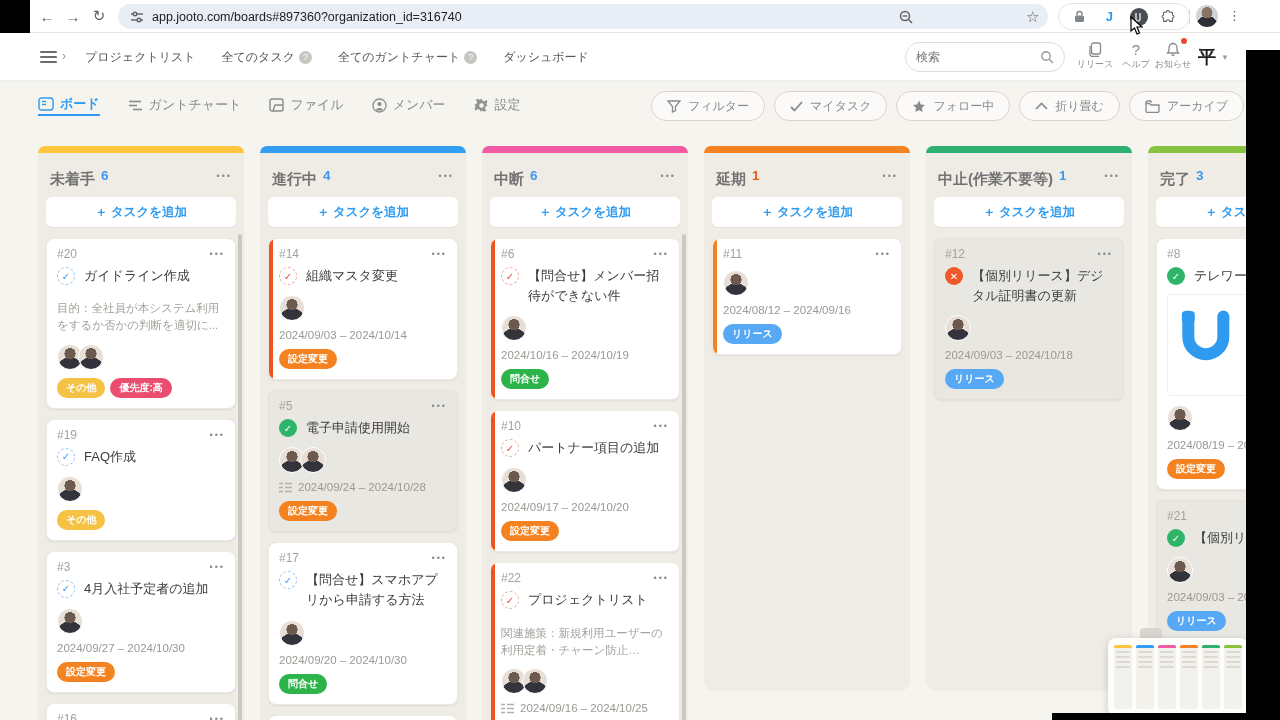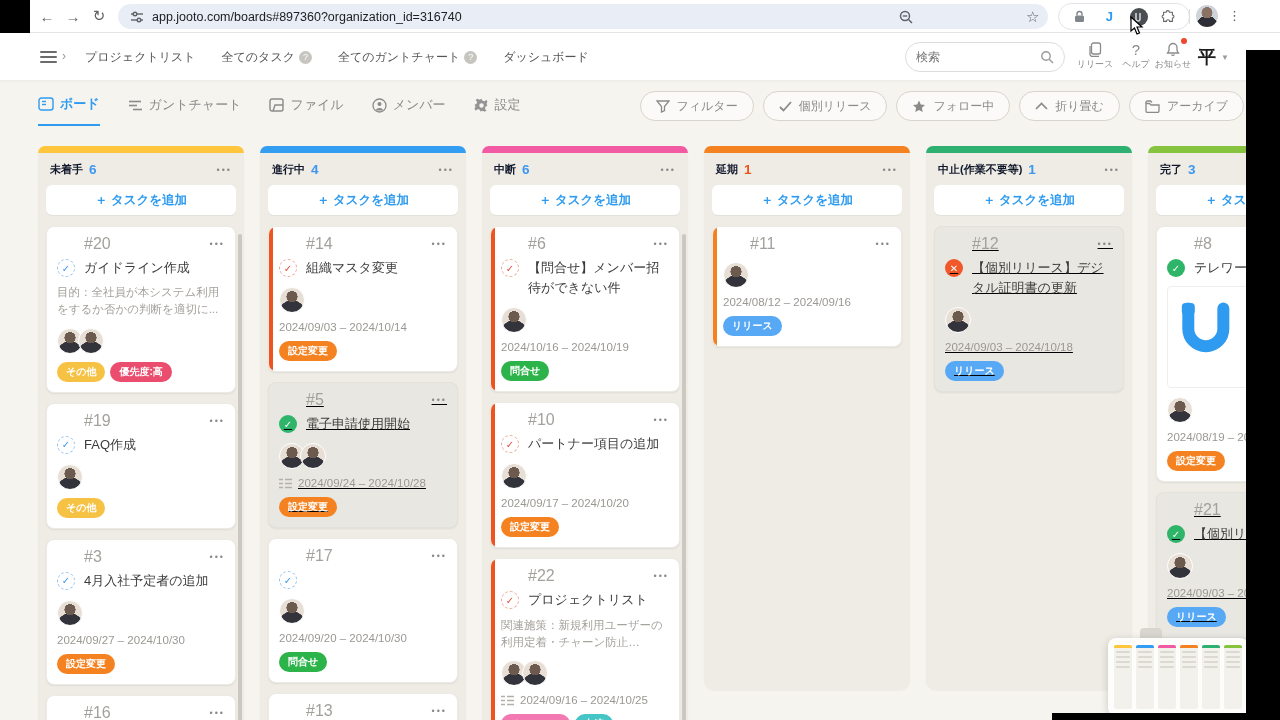--- a/index.html
+++ b/index.html
@@ -38,56 +38,56 @@
   .search-pill svg { margin-left:auto; }
   .util { position:absolute; top:7px; width:46px; text-align:center; font-size:9px; color:#8a8a8a; cursor:pointer; }
   .util .uicon { height:18px; display:flex; align-items:center; justify-content:center; color:#8a8a8a; position:relative; }
   .red-dot { position:absolute; top:-2px; right:9px; width:6px; height:6px; background:#f0462d; border-radius:50%; }
   .user-chip { position:absolute; left:1198px; top:12px; display:flex; align-items:center; gap:5px; cursor:pointer; }
   .user-chip b { font-size:18px; color:#1d1d1d; }
   .user-chip span { font-size:8px; color:#9a9a9a; }
   
   .toolbar { position:absolute; left:0; top:81px; width:1280px; height:52px; }
   .tabs { position:absolute; left:38px; top:14px; display:flex; gap:28px; }
-  .tab { display:flex; align-items:center; gap:6px; font-size:13px; color:#8a8a8a; padding-bottom:11px; cursor:pointer; }
+  .tab { display:flex; align-items:center; gap:6px; font-size:13px; color:#8a8a8a; padding-bottom:1px; cursor:pointer; }
   .tab.active { color:#2e9bf0; border-bottom:2px solid #2e9bf0; font-weight:bold; }
   .actions { position:absolute; right:36px; top:10px; display:flex; gap:9px; }
   .act-btn { height:30px; border:1px solid #d8d4cd; border-radius:16px; background:rgba(255,255,255,.55);
     color:#8a8a8a; font-size:12px; display:flex; align-items:center; gap:7px; padding:0 15px; cursor:pointer; }
   
   .board { position:absolute; left:0; top:133px; width:1280px; height:587px; overflow:hidden; }
   .cols { position:absolute; left:38px; top:13px; display:flex; gap:16px; }
   .col { width:206px; flex:none; background:#efece6; border-radius:10px; position:relative;
     box-shadow:0 1px 2px rgba(0,0,0,.04); }
   .col-bar { height:7px; border-radius:10px 10px 0 0; }
   .col-head { display:flex; align-items:center; padding:9px 12px 7px; }
-  .col-name { font-size:11px; font-weight:bold; color:#0f172a; }
+  .col-name { font-size:15px; font-weight:bold; color:#737373;margin-top:8px; }
   .col-count { font-size:13.5px; font-weight:bold; margin-left:6px; }
   .dots { margin-left:auto; color:#8a8a8a; font-size:9px; letter-spacing:2px; cursor:pointer; }
   .add-task { margin:1px 8px 9px; height:30px; background:#fff; border-radius:6px; border:none;
     color:#2e9bf0; font-size:12.5px; font-weight:bold; cursor:pointer; width:190px;
     box-shadow:0 1px 1px rgba(0,0,0,.05); }
   .cards { display:flex; flex-direction:column; gap:10px; padding:2px 8px 10px; }
   .card { background:#fff; border-radius:8px; padding:8px 10px 10px; position:relative;
     box-shadow:0 1px 2px rgba(0,0,0,.07); border:1px solid #eceae5; cursor:pointer; overflow:hidden; }
-  .card.muted { background:#e9e7e1; border-color:#e3e1db;text-decoration:underline; }
+  .card.muted { background:#e9e7e1; border-color:#e3e1db; }
   .card .stripe { position:absolute; left:0; top:0; bottom:0; width:4px; border-radius:8px 0 0 8px; }
   .card-top { display:flex; align-items:center; }
-  .card-id { font-size:16px; color:#a3a19c;margin-left:27px; }
+  .card-id { font-size:12px; color:#a3a19c; }
   .trow { display:flex; gap:9px; margin-top:5px; }
   .title { font-size:13px; color:#3c3c3c; line-height:1.55; }
   .check { width:18px; height:18px; border-radius:50%; flex:none; display:flex; align-items:center;
     justify-content:center; font-size:10px; font-weight:bold; margin-top:1px; }
   .check.todo   { border:1.5px dashed #8cc0f2; color:#3b97ef; }
   .check.active { border:1.5px dashed #efa08f; color:#dd4a3c; }
   .check.done   { background:#2fb56a; color:#fff; }
   .check.paused { background:#f5821f; }
   .check.canceled { background:#f0582a; color:#fff; font-size:10px; }
   .pbar { width:2.5px; height:8px; background:#fff; margin:0 1.5px; display:inline-block; border-radius:1px; }
-  .desc { font-size:11.5px; color:#a4a19b; line-height:1.5; margin-top:6px; }
+  .desc { font-size:11.5px; color:#a4a19b; line-height:1.5; margin-top:14px; }
   .card-img { background:#fff; border:1px solid #f0eeea; border-radius:4px; margin-top:8px; height:102px;
     display:flex; align-items:center; overflow:hidden; }
   .avatars { display:flex; margin-top:9px; }
   .avatar { width:26px; height:26px; border-radius:50%; border:1.5px solid #fff; margin-right:-5px;
     background:radial-gradient(circle at 50% 36%, #6d5a4e 0 28%, transparent 29%),
                radial-gradient(circle at 50% 105%, #33333c 0 46%, transparent 47%), #e7ded6; }
   .dates { display:flex; align-items:center; gap:6px; font-size:11.5px; color:#9b9893; margin-top:8px; }
   .labels { display:flex; gap:5px; margin-top:8px; flex-wrap:wrap; }
   .pill { color:#fff; font-size:10px; font-weight:bold; border-radius:10px; padding:3px 9px; white-space:nowrap; }
   .scrollbar { position:absolute; right:2px; top:88px; width:4px; height:56%; background:#cbc8c1; border-radius:2px; }
@@ -272,21 +272,21 @@
           </svg>
         </span>
         <span>フィルター</span>
       </div>
       <div class="act-btn">
         <span>
           <svg class="icon" width="13" height="11" viewBox="0 0 13 11">
             <path d="M1 6l3.5 3.5L12 1" stroke="currentColor" stroke-width="1.8" fill="none"></path>
           </svg>
         </span>
-        <span>個別リリース</span>
+        <span>マイタスク</span>
       </div>
       <div class="act-btn">
         <span>
           <svg class="icon" width="14" height="13" viewBox="0 0 14 13">
             <path d="M7 0.5l1.8 3.9 4.2 0.5-3.1 2.9 0.8 4.2L7 10 3.3 12l0.8-4.2L1 4.9l4.2-0.5z" fill="currentColor"></path>
           </svg>
         </span>
         <span>フォロー中</span>
       </div>
       <div class="act-btn">
@@ -438,20 +438,21 @@
               <span class="pill" style="background: rgb(245, 130, 32);">設定変更</span>
             </div>
           </div>
           <div class="card">
             <div class="card-top">
               <span class="card-id">#17</span>
               <span class="dots">•••</span>
             </div>
             <div class="trow">
               <span class="check todo">✓</span>
+              <span class="title">【問合せ】スマホアプリから申請する方法</span>
             </div>
             <div class="avatars">
               <div class="avatar"></div>
             </div>
             <div class="dates">
               <span>2024/09/20 – 2024/10/30</span>
             </div>
             <div class="labels">
               <span class="pill" style="background: rgb(44, 179, 74);">問合せ</span>
             </div>

